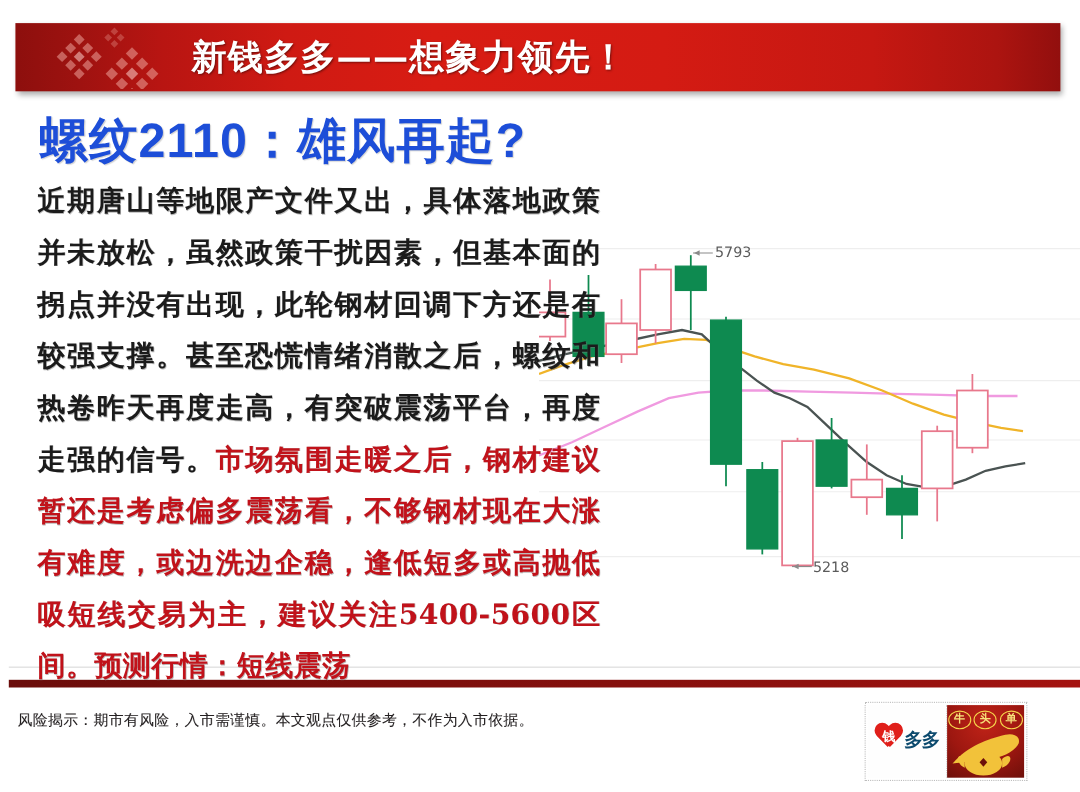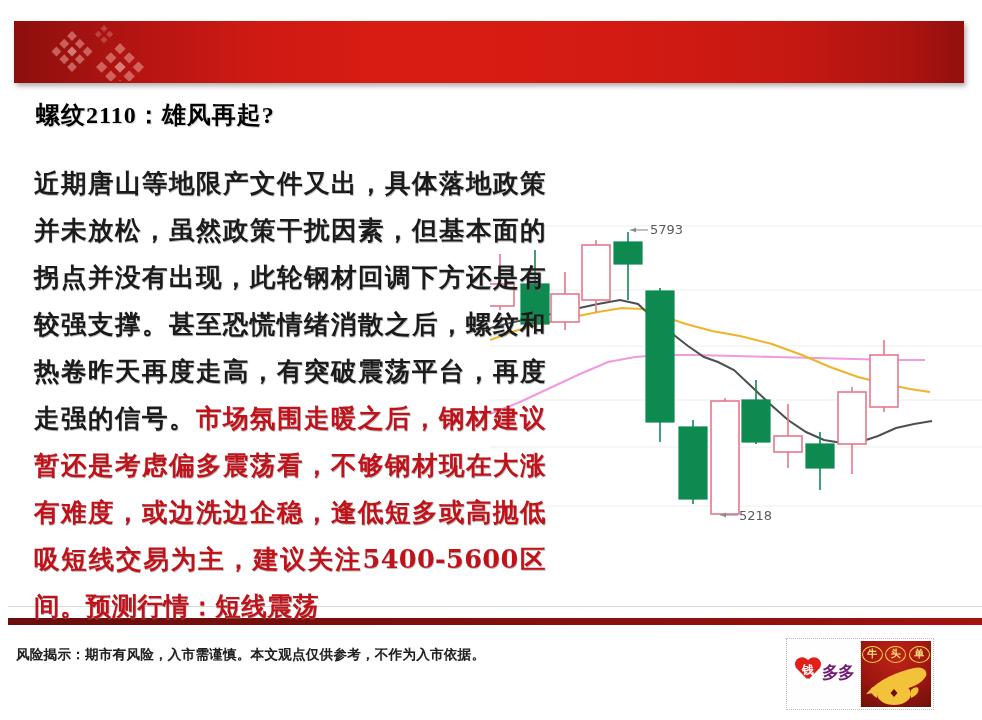--- a/index.html
+++ b/index.html
@@ -57,24 +57,24 @@
     letter-spacing: 1px;
     text-shadow: 1px 1px 2px rgba(0,0,0,0.45);
     white-space: nowrap;
   }
 
   
   .slide-title {
     position: absolute;
     left: 36px;
     top: 99px;
-    font-size: 24px;
-    font-weight: bold;
-    color: #000000;
-    font-family: Liberation Serif, serif;
+    font-size: 44px;
+    font-weight: bold;
+    color: #1d4ed8;
+    font-family: Liberation Sans, sans-serif;
     letter-spacing: 1px;
     text-shadow: 1px 1px 1px rgba(0,0,0,0.18);
     white-space: nowrap;
   }
 
   
   .chart-wrap {
     position: absolute;
     left: 490px;
     top: 212px;
@@ -119,21 +119,21 @@
     width: 974px;
     height: 1px;
     background: #d9d9d9;
   }
   .disclaimer {
     position: absolute;
     left: 16px;
     top: 646px;
     font-family: "DejaVu Serif", "Liberation Serif", serif;
     font-size: 13.5px;
-    font-weight: bold;
+    font-weight: normal;
     color: #231f20;
     letter-spacing: 0.3px;
     white-space: nowrap;
     text-shadow: 0.4px 0.4px 0px rgba(140,140,140,0.45);
   }
 
   
   .stamp-group {
     position: absolute;
     left: 786px;
@@ -186,21 +186,21 @@
     color: #ffffff;
     font-size: 12px;
     font-weight: bold;
     z-index: 2;
     font-family: "DejaVu Serif", "Liberation Serif", serif;
   }
   .stamp-left-text {
     position: absolute;
     left: 33px;
     top: 20px;
-    color: #701a75;
+    color: #0c4a6e;
     font-size: 17px;
     font-weight: bold;
     font-family: "DejaVu Serif", "Liberation Serif", serif;
     letter-spacing: -1px;
   }
   .stamp-right-top {
     position: absolute;
     left: 0; top: 5px;
     width: 100%;
     display: flex;
@@ -257,20 +257,21 @@
         <rect x="26" y="26" width="8" height="8"></rect>
       </g>
       <g transform="translate(62,2) rotate(45)" opacity="0.6">
         <rect x="0" y="0" width="5" height="5"></rect>
         <rect x="8" y="0" width="5" height="5"></rect>
         <rect x="0" y="8" width="5" height="5"></rect>
         <rect x="8" y="8" width="5" height="5"></rect>
       </g>
     </g>
   </svg>
+  <div class="banner-title">新钱多多——想象力领先！</div>
 </div>
 
 <div class="slide-title">螺纹2110：雄风再起?</div>
 
 <div class="chart-wrap">
   <svg class="chart-svg" width="512" height="328" viewBox="0 0 512 328">
 
     <g stroke="#eeeeee" stroke-width="1">
       <line x1="0" y1="14" x2="498" y2="14"></line>
       <line x1="0" y1="78" x2="498" y2="78"></line>

